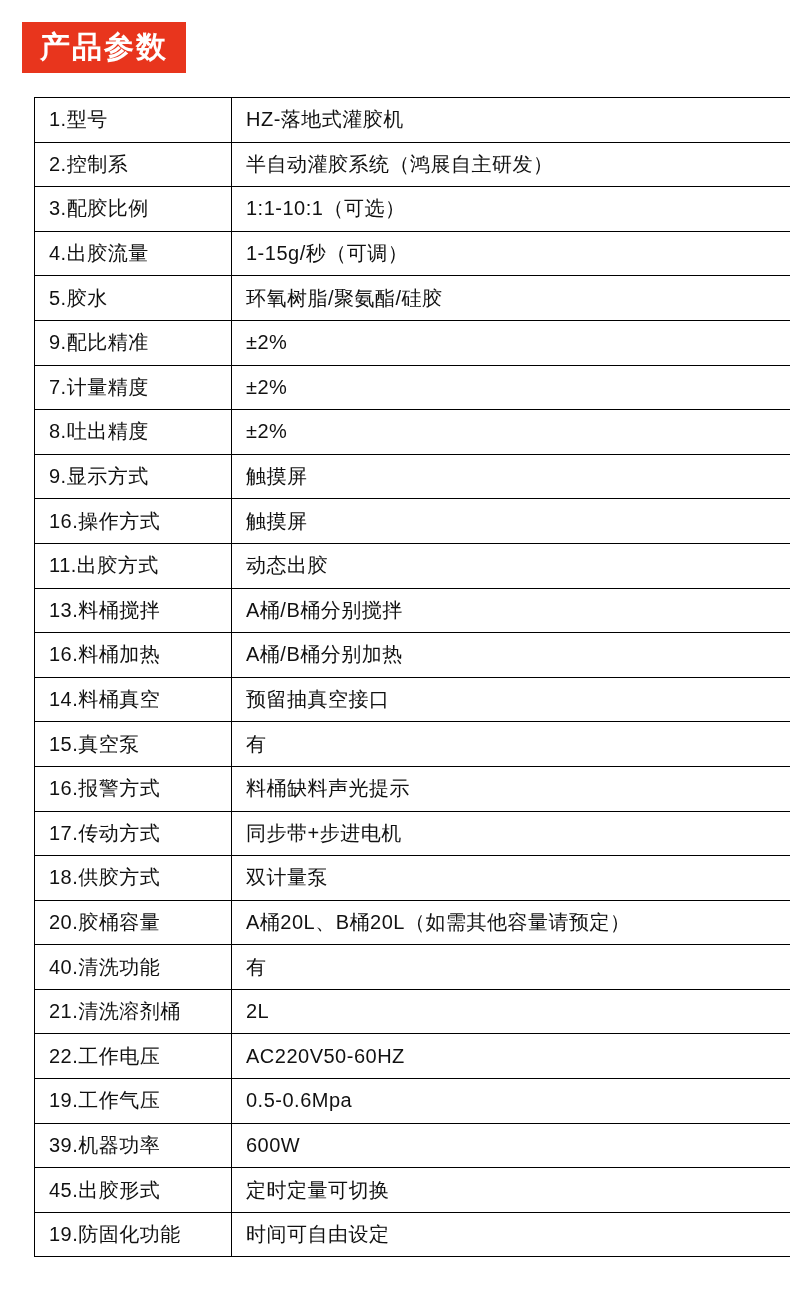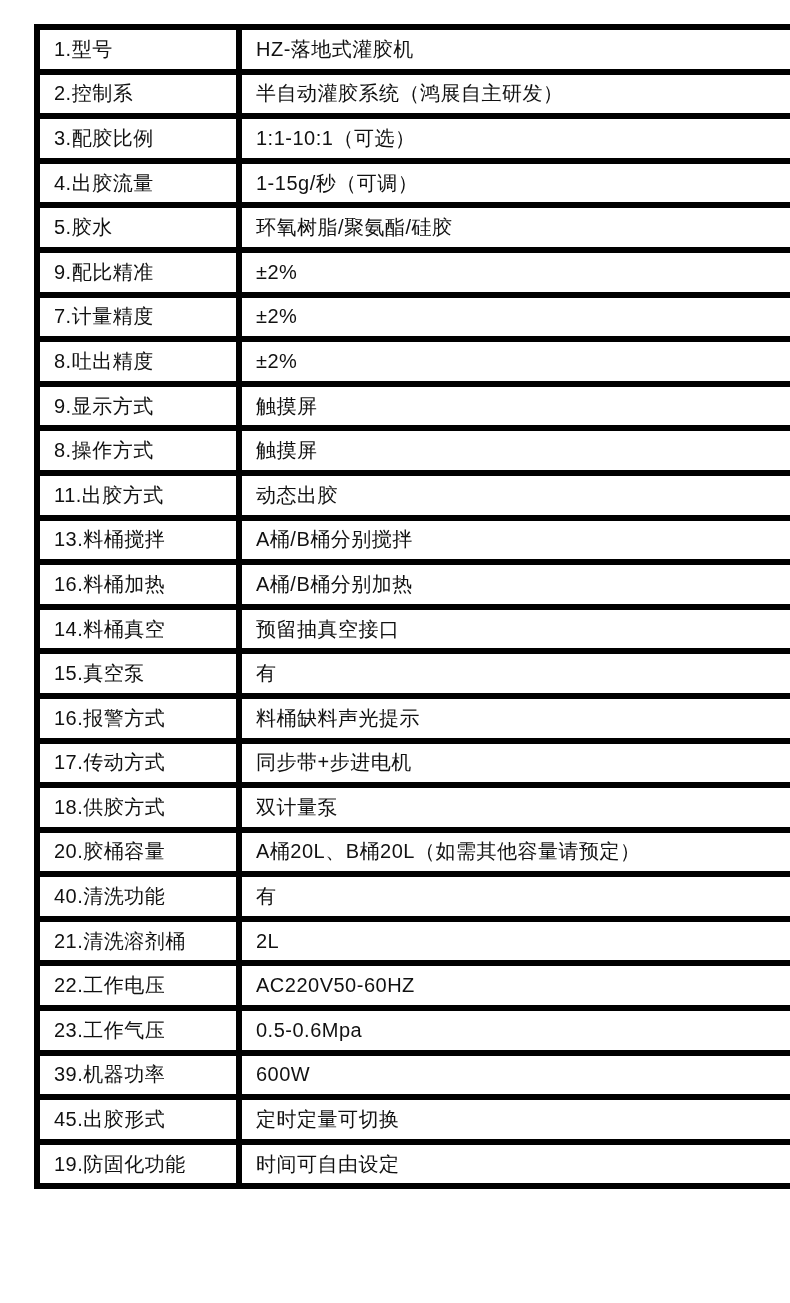--- a/index.html
+++ b/index.html
@@ -38,41 +38,44 @@
   table.spec {
     border-collapse: collapse;
     width: 722px;
     margin: 24px 0 0 34px;
     table-layout: fixed;
   }
   table.spec tr {
     height: 44.6px;
   }
   table.spec td {
-    border: 6px solid #000000;
+    border: 1px solid #000000;
     padding: 0 10px 0 14px;
     font-size: 20px;
     vertical-align: middle;
     color: #111111;
     letter-spacing: 0.5px;
     margin-left: 12px;
   }
   table.spec td.label {
     width: 172px;
     white-space: nowrap;
   }
   table.spec td.value {
     width: 548px;
   }
 </style>
 </head>
 <body>
 
 <div class="page">
 
+  <div class="title-wrap">
+    <span class="title-badge">产品参数</span>
+  </div>
 
   <table class="spec">
     <tbody>
       <tr>
         <td class="label">1.型号</td>
         <td class="value">HZ-落地式灌胶机</td>
       </tr>
       <tr>
         <td class="label">2.控制系</td>
         <td class="value">半自动灌胶系统（鸿展自主研发）</td>
@@ -99,21 +102,21 @@
       </tr>
       <tr>
         <td class="label">8.吐出精度</td>
         <td class="value">±2%</td>
       </tr>
       <tr>
         <td class="label">9.显示方式</td>
         <td class="value">触摸屏</td>
       </tr>
       <tr>
-        <td class="label">8.操作方式</td>
+        <td class="label">16.操作方式</td>
         <td class="value">触摸屏</td>
       </tr>
       <tr>
         <td class="label">11.出胶方式</td>
         <td class="value">动态出胶</td>
       </tr>
       <tr>
         <td class="label">13.料桶搅拌</td>
         <td class="value">A桶/B桶分别搅拌</td>
       </tr>
@@ -151,21 +154,21 @@
       </tr>
       <tr>
         <td class="label">21.清洗溶剂桶</td>
         <td class="value">2L</td>
       </tr>
       <tr>
         <td class="label">22.工作电压</td>
         <td class="value">AC220V50-60HZ</td>
       </tr>
       <tr>
-        <td class="label">23.工作气压</td>
+        <td class="label">19.工作气压</td>
         <td class="value">0.5-0.6Mpa</td>
       </tr>
       <tr>
         <td class="label">39.机器功率</td>
         <td class="value">600W</td>
       </tr>
       <tr>
         <td class="label">45.出胶形式</td>
         <td class="value">定时定量可切换</td>
       </tr>

